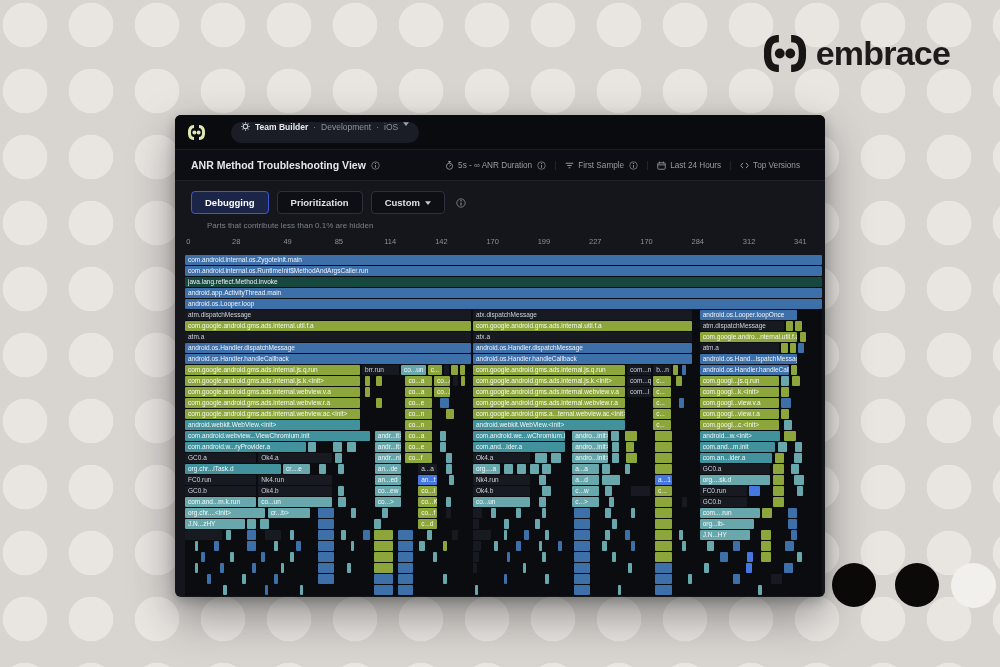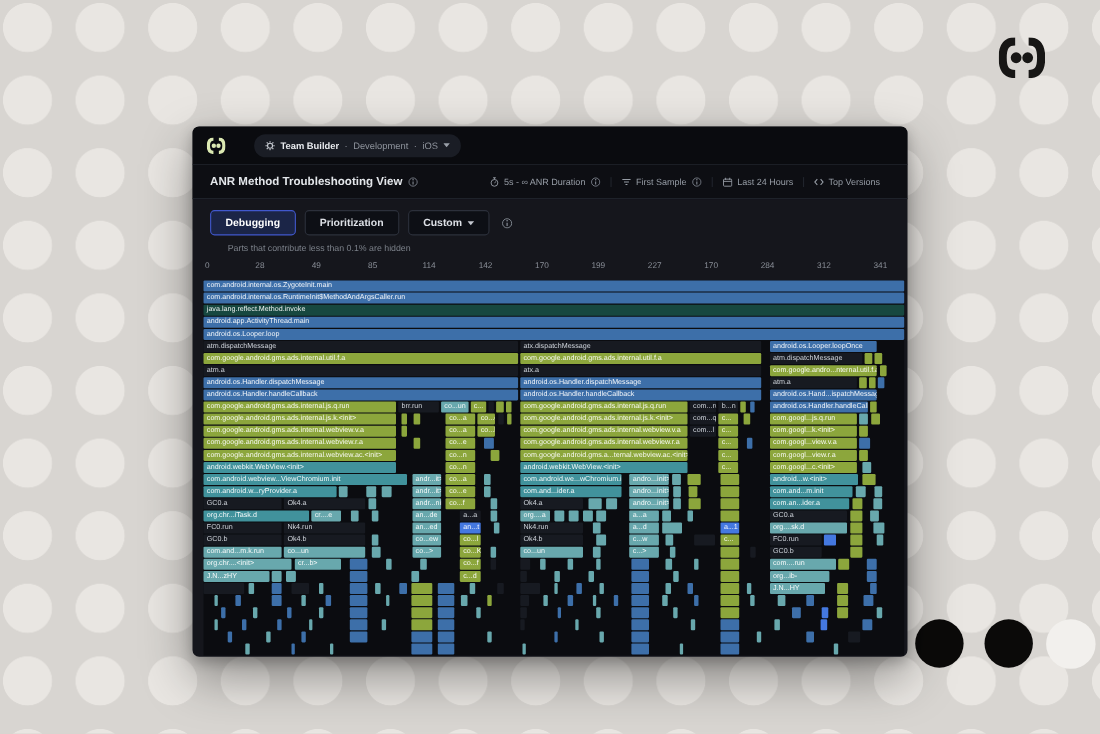--- a/index.html
+++ b/index.html
@@ -28,21 +28,21 @@
   .window {
     position:absolute; left:175px; top:115px; width:650px; height:482px;
     background:#15161c; border-radius:6px; overflow:hidden;
     box-shadow:0 18px 45px rgba(0,0,0,.38), 0 4px 12px rgba(0,0,0,.22);
   }
   .topnav { position:relative; height:34px; background:#0a0b0f; display:flex; align-items:center; padding:0 13px; }
   .nav-logo { width:17px; height:15px; color:#dce9b2; }
   .nav-logo svg { width:100%; height:100%; display:block; }
   .ws-pill {
     margin-left:26px; height:21px; border-radius:11px; background:#1a1d25;
-    display:flex; align-items:center; gap:5px; padding:0 10px; font-size:8.5px; color:#8e939c;
+    display:flex; align-items:flex-start; gap:5px; padding:0 10px; font-size:8.5px; color:#8e939c;
   }
   .ws-pill .gear { width:9px; height:9px; color:#c9cdd4; display:flex; }
   .ws-pill .ws-name { color:#e8eaee; font-weight:700; }
   .ws-pill .caret { width:6px; height:4px; color:#9aa0a9; display:flex; }
   .search {
     position:absolute; left:283px; top:8px; width:210px; height:19px;
     background:#12141b; border:1px solid #272b34; border-radius:3px;
     display:flex; align-items:center; gap:5px; padding:0 7px;
   }
   .search .s-icon { width:8px; height:8px; color:#767c86; display:flex; }
@@ -89,20 +89,21 @@
 
 <div class="brand">
   <span class="brand-mark">
       <svg viewBox="0 0 48 42">
         <path d="M17 4 C7 4 4 10 4 21 C4 32 7 38 17 38" fill="none" stroke="currentColor" stroke-width="8.5"></path>
         <path d="M31 4 C41 4 44 10 44 21 C44 32 41 38 31 38" fill="none" stroke="currentColor" stroke-width="8.5"></path>
         <circle cx="18" cy="21" r="5.6" fill="currentColor"></circle>
         <circle cx="30" cy="21" r="5.6" fill="currentColor"></circle>
       </svg>
     </span>
+  <span class="brand-text">embrace</span>
 </div>
 
 <div class="circle c1"></div>
 <div class="circle c2"></div>
 <div class="circle c3"></div>
 
 <div class="window">
 
   <div class="topnav">
     <span class="nav-logo">

